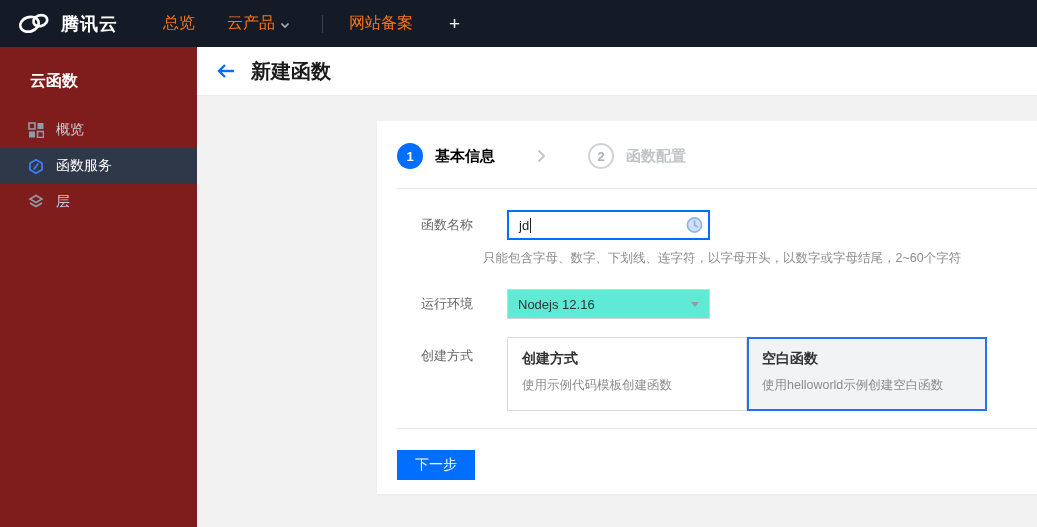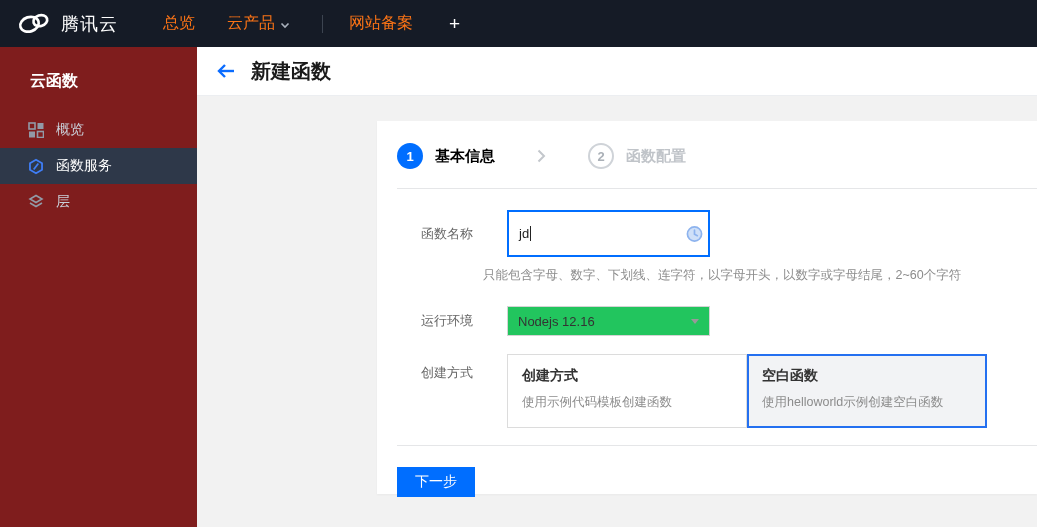--- a/index.html
+++ b/index.html
@@ -11,21 +11,21 @@
     color:#333;
   }
 
   
   .topbar {
     position:absolute; top:0; left:0; right:0; height:47px;
     background:#151b26; display:flex; align-items:center;
     color:#e9edf2;
   }
   .logo { display:flex; align-items:center; margin-left:16px; cursor:pointer; }
-  .logo-text { color:#fff; font-size:18px; letter-spacing:1px; margin-left:9px; font-weight:400; }
+  .logo-text { color:#fff; font-size:18px; letter-spacing:1px; margin-left:9px; font-weight:700; }
   .topnav { display:flex; align-items:center; margin-left:45px; }
   .topnav-item { font-size:16px; color:#f97316; margin-right:32px; cursor:pointer; display:flex; align-items:center; }
   .topnav-item .caret-svg { margin-left:5px; }
   .topnav-divider { width:1px; height:18px; background:#3c4450; margin:0 26px 0 0; }
   .topnav-plus { font-size:19px; color:#fff; font-weight:400; cursor:pointer; margin-left:4px; }
 
   
   .sidebar {
     position:absolute; top:47px; left:0; bottom:0; width:197px;
     background:#7f1d1d;
@@ -72,32 +72,32 @@
   .form { padding-left:20px; }
   .form-row { display:flex; margin-top:21px;margin-left:24px; }
   .form-row.center { align-items:center; }
   .form-label { width:66px; min-width:66px; font-size:13px; color:#666; padding-top:0; }
   .form-row.center .form-label { padding-top:0; }
   .form-row.top .form-label { padding-top:8px; }
   .field-col { margin-left:20px; }
 
   .name-input-wrap { position:relative; width:203px; }
   .name-input {
-    width:203px; height:47px; border:2px solid #006eff; background:#fff;
+    width:203px; height:30px; border:2px solid #006eff; background:#fff;
     font-size:13px; color:#222; padding:0 28px 0 10px;
     font-family:"Liberation Sans","DejaVu Sans",sans-serif;
     outline:none; display:flex; align-items:center;
   }
   .caret-bar { display:inline-block; width:1px; height:15px; background:#222; margin-left:1px; }
   .clock-wrap { position:absolute; right:7px; top:50%; transform:translateY(-50%); display:flex; }
 
   .help-text { font-size:12.5px; color:#8c8c8c; margin:10px 0 0 86px; }
 
   .select-box {
-    width:203px; height:30px; border:1px solid #d4d4d4; background:#22c55e;
+    width:203px; height:30px; border:1px solid #d4d4d4; background:#5eead4;
     display:flex; align-items:center; justify-content:space-between;
     padding:0 10px; font-size:13px; color:#333; cursor:pointer;
   }
   .select-caret { width:0; height:0; border-left:4px solid transparent; border-right:4px solid transparent; border-top:5px solid #999; }
 
   .cards { display:flex; }
   .card {
     width:240px; height:74px; border:1px solid #dcdcdc; background:#fff;
     padding:12px 14px; cursor:pointer;
   }

